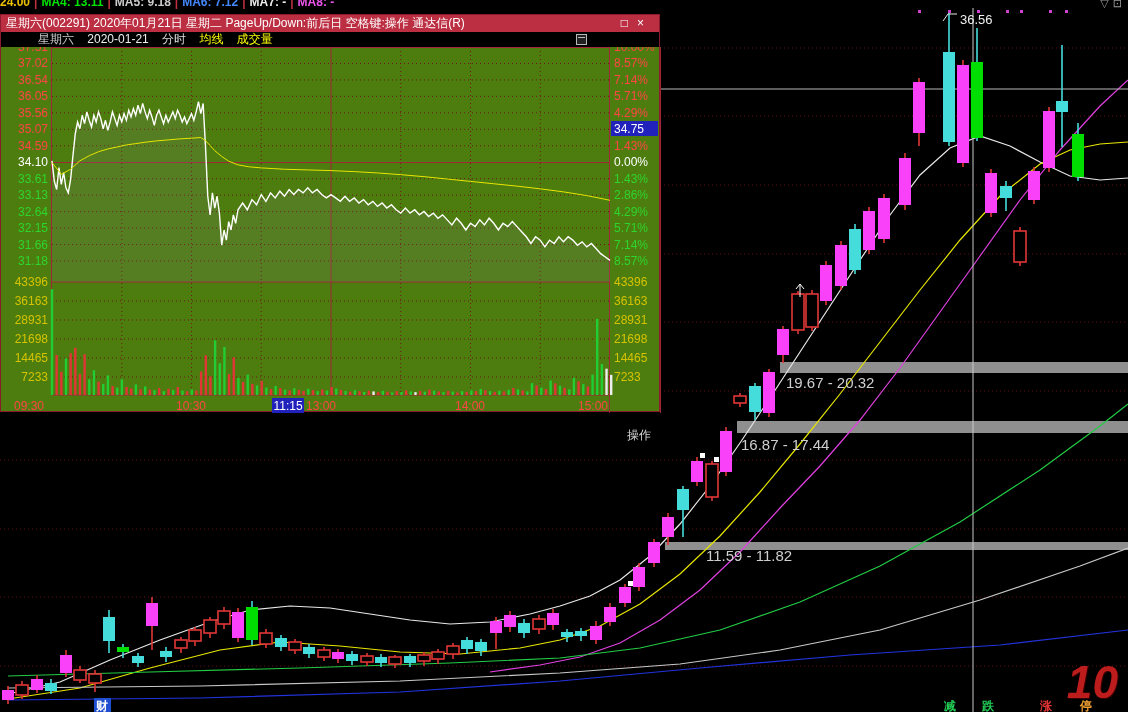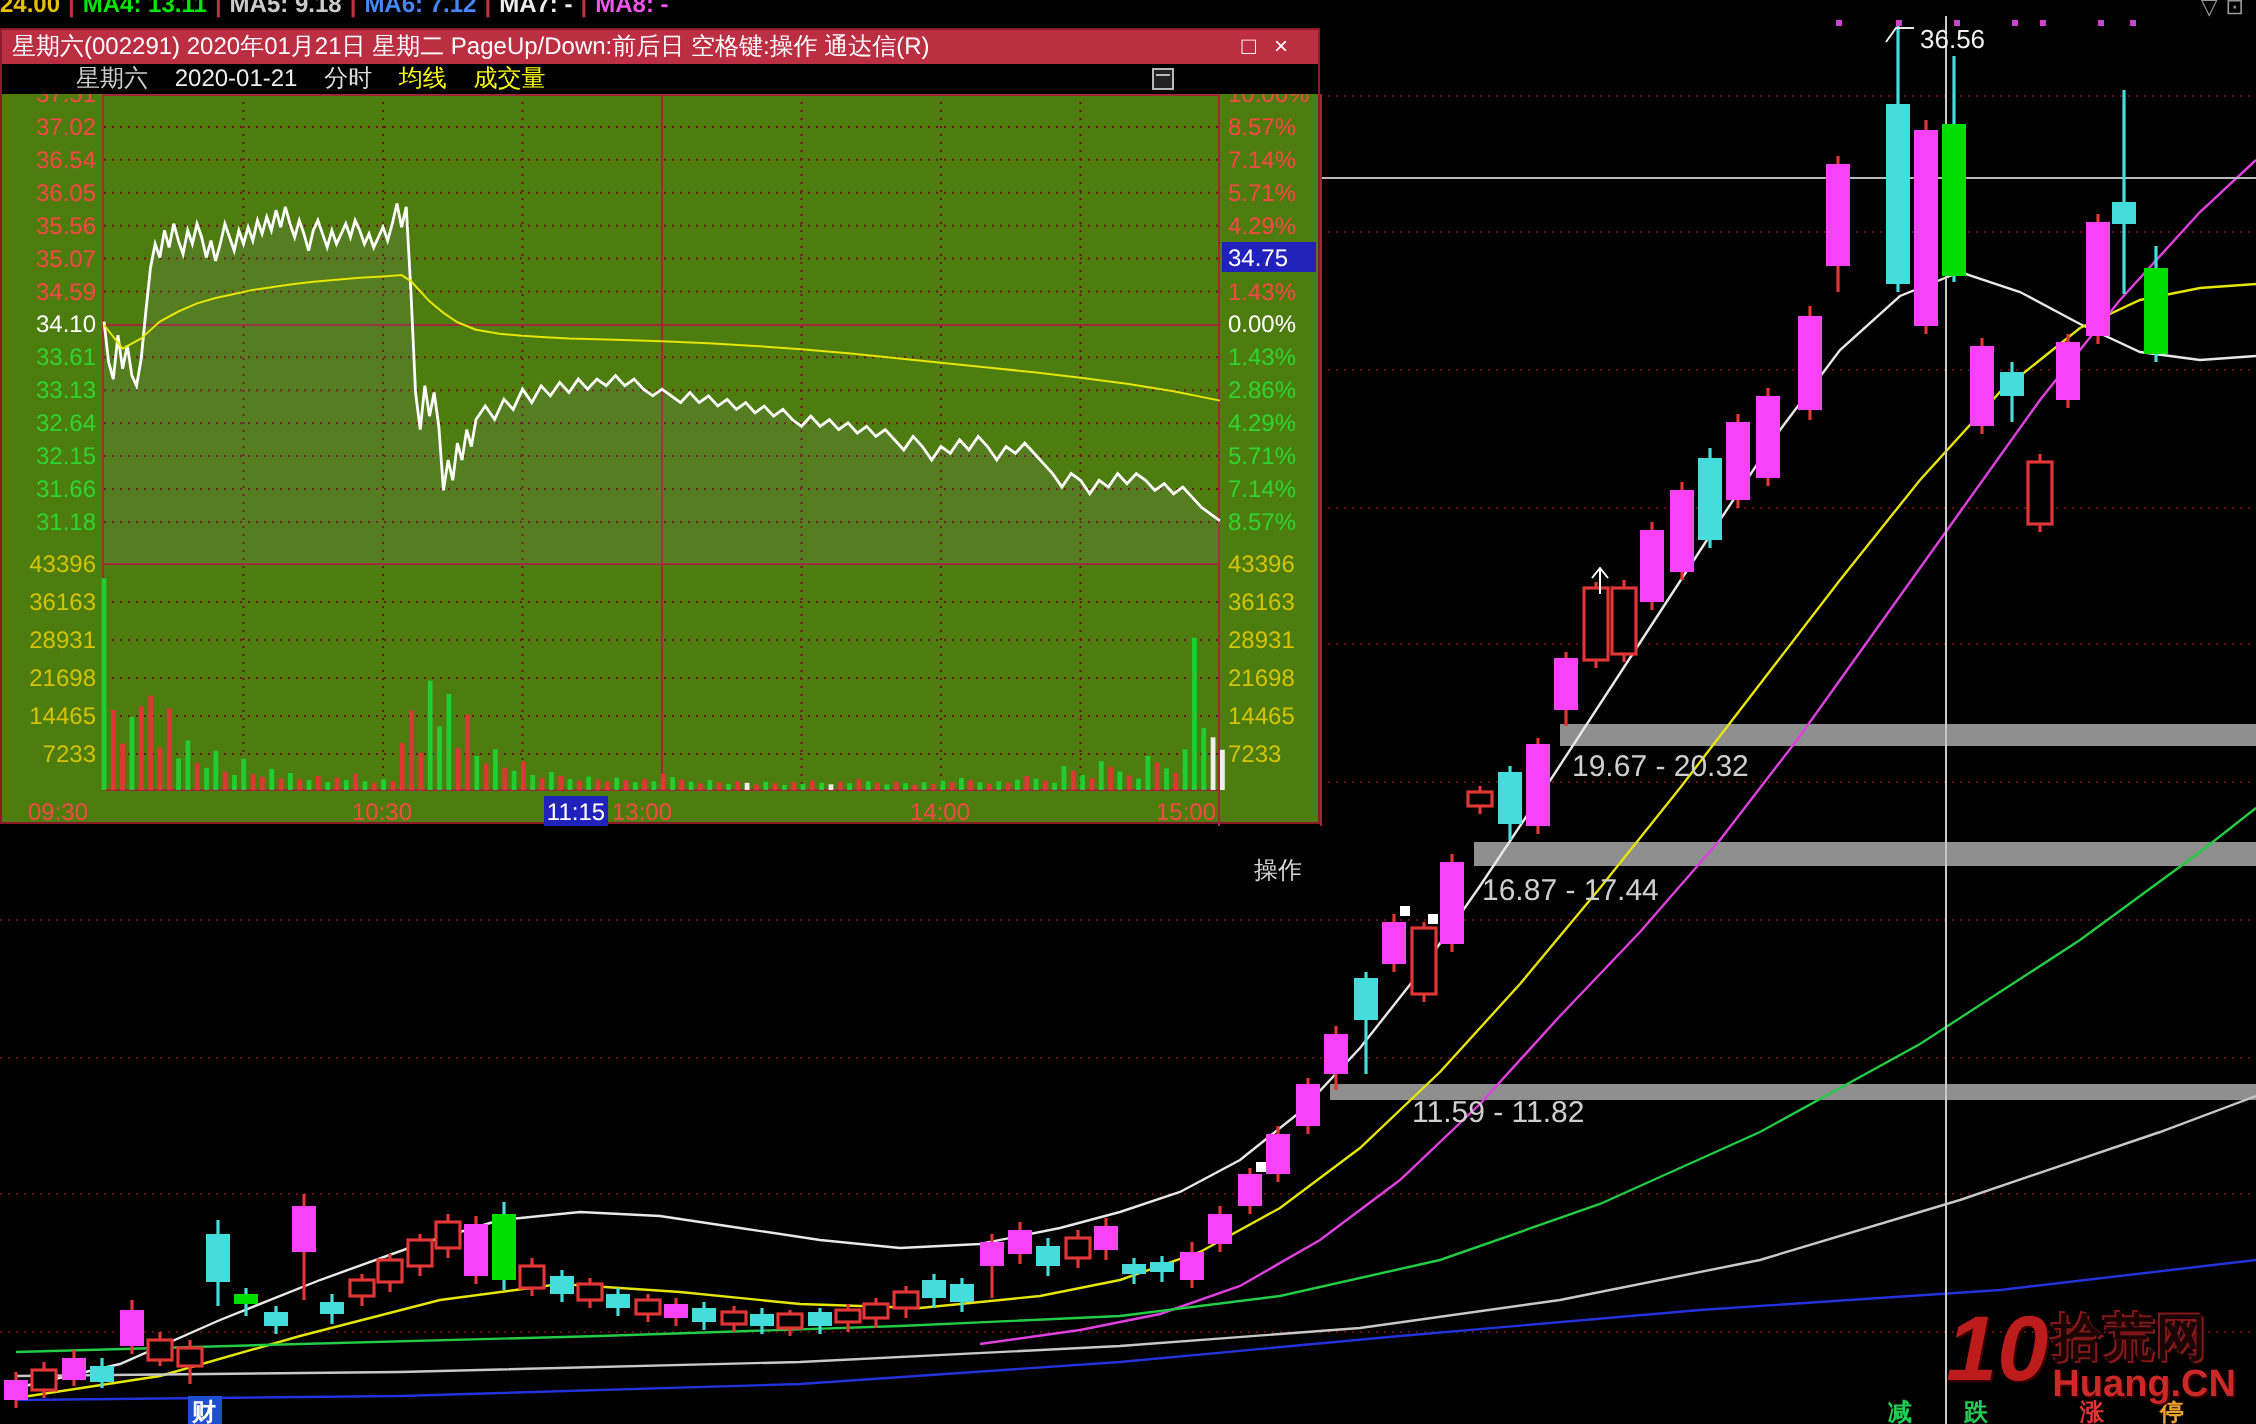--- a/index.html
+++ b/index.html
@@ -457,19 +457,15 @@
         <text x="287" y="363" fill="#ffffff" font-size="12" text-anchor="middle">11:15</text>
         <text x="305" y="363" fill="#ff4646" font-size="12">13:00</text>
         <text x="469" y="363" fill="#ff4646" font-size="12" text-anchor="middle">14:00</text>
         <text x="607" y="363" fill="#ff4646" font-size="12" text-anchor="end">15:00</text>
       </svg>
     <div id="oplabel">操作</div>
   </div>
 
   <div id="watermark">
     <div id="wm-num">10</div>
-    <div id="wm-col">
-      <div id="wm-site">拾荒网</div>
-      <div id="wm-domain">Huang.CN</div>
-    </div>
   </div>
 
 </div>
 
 </body></html>

